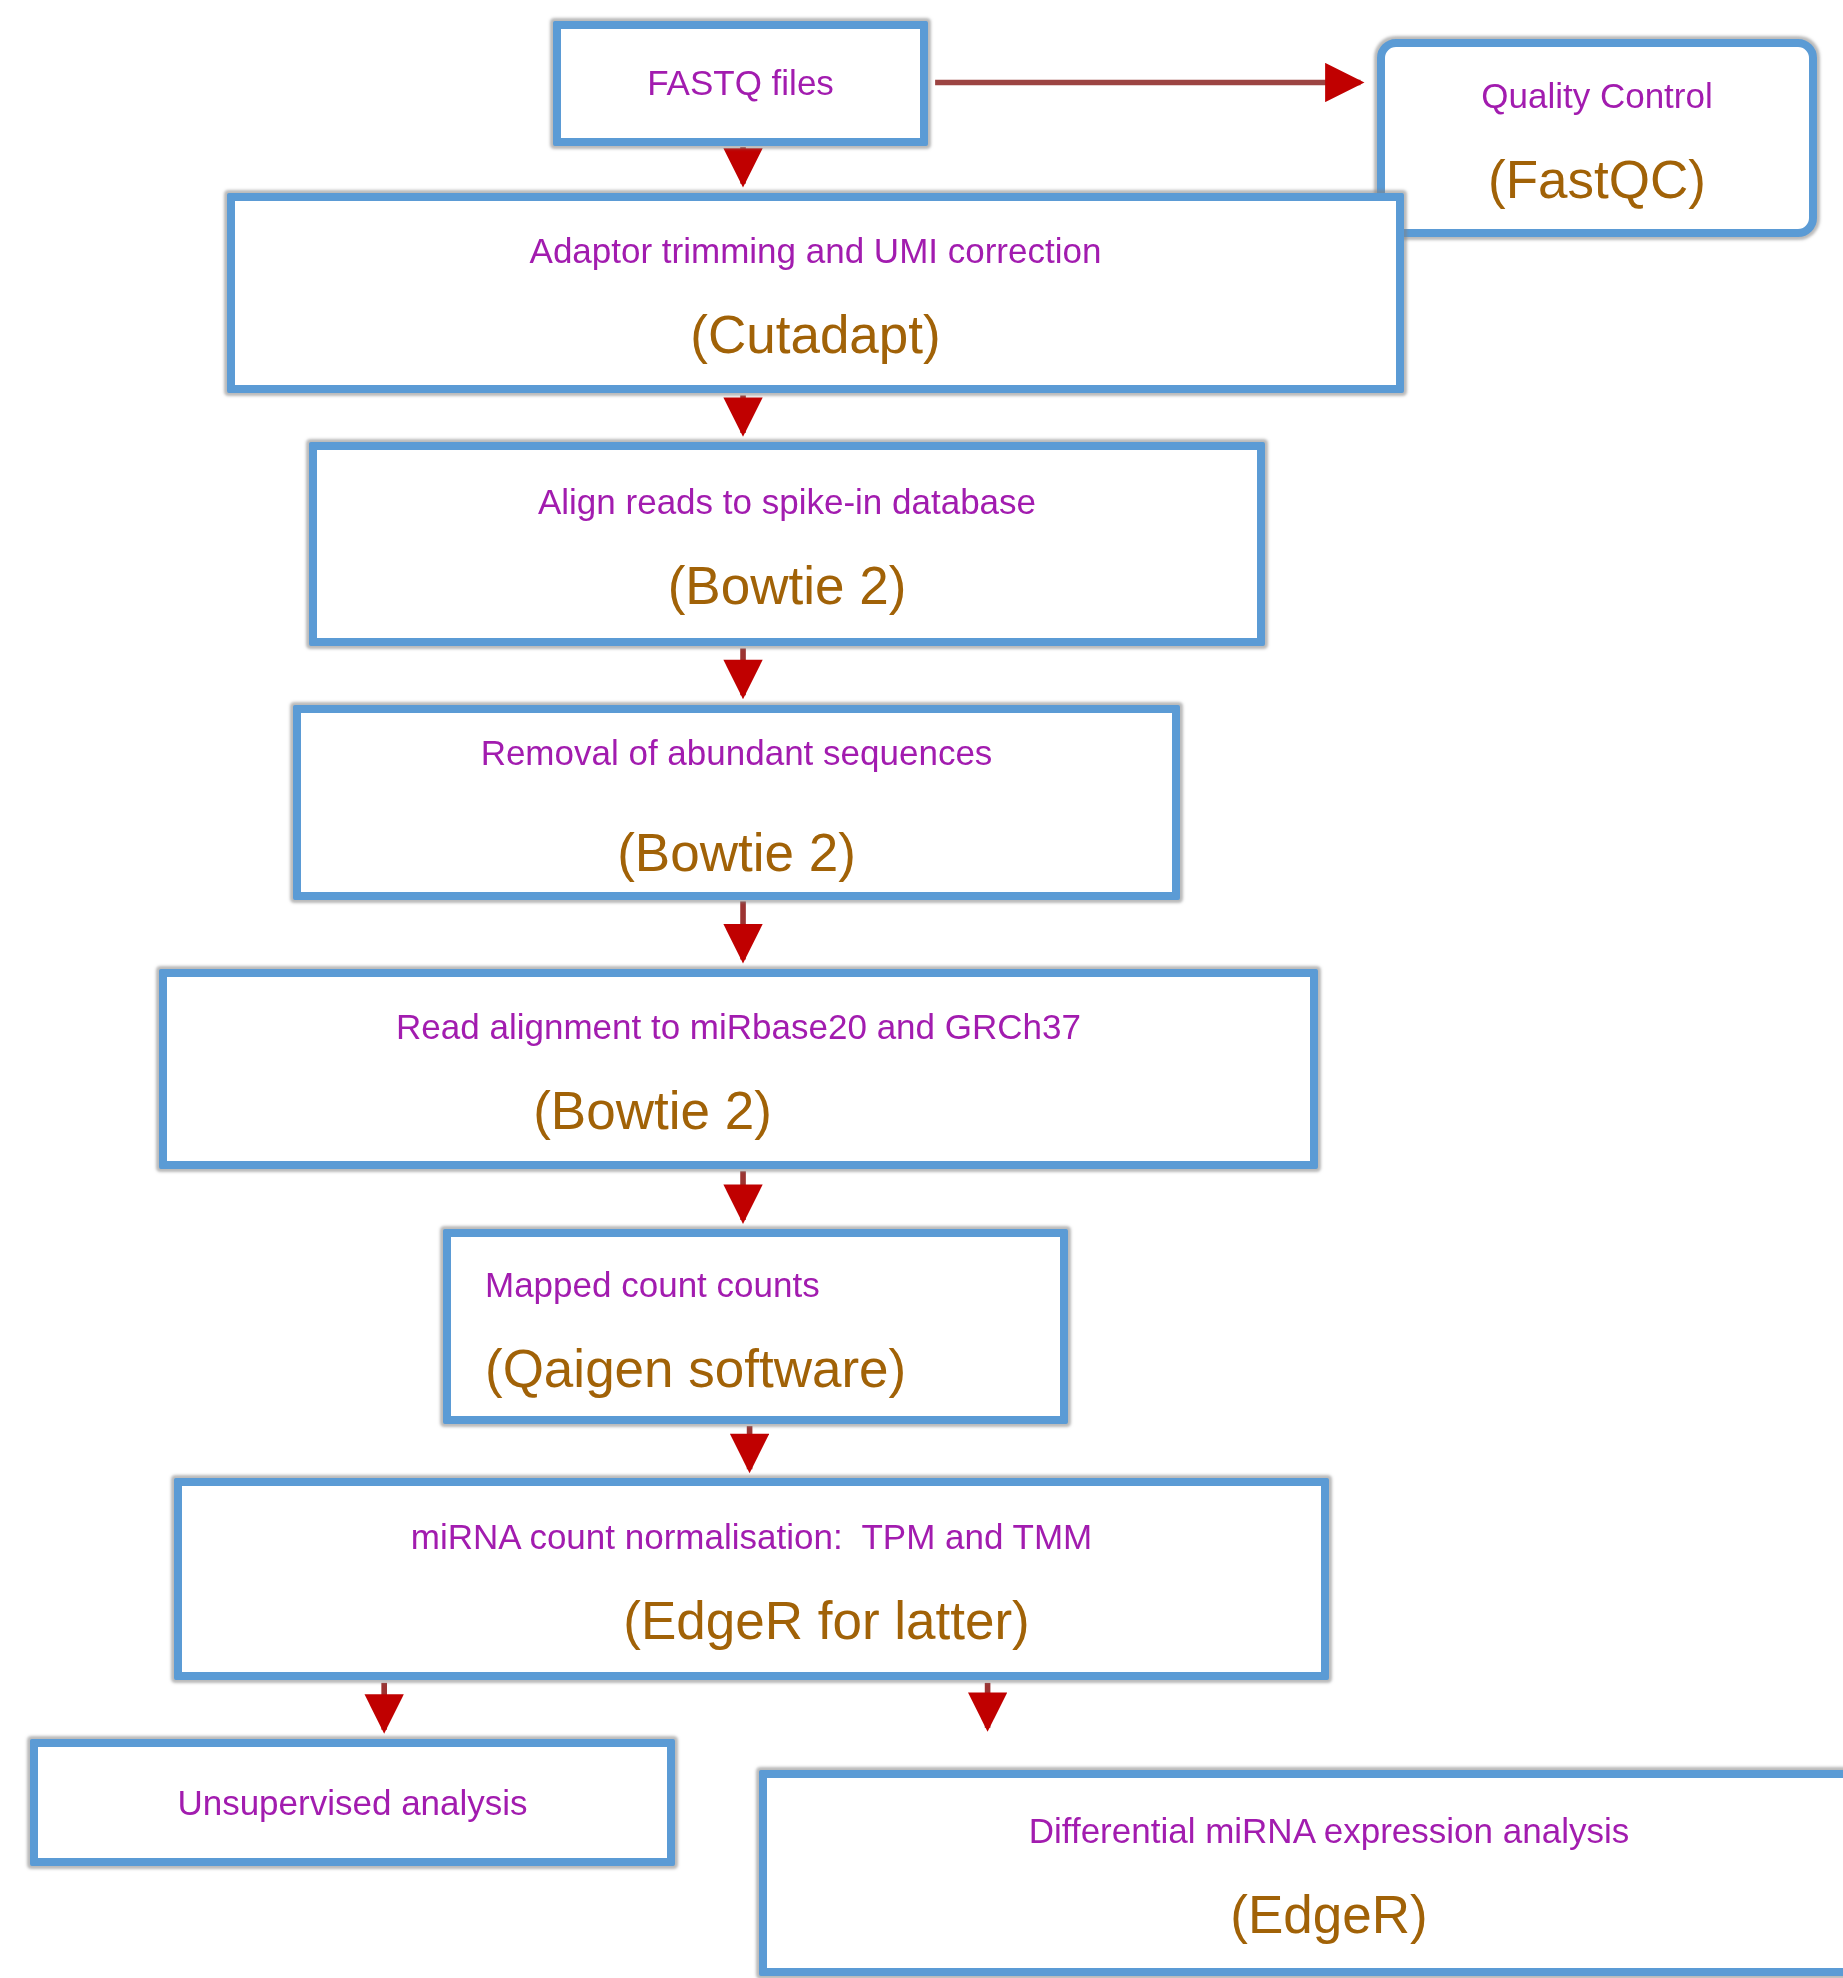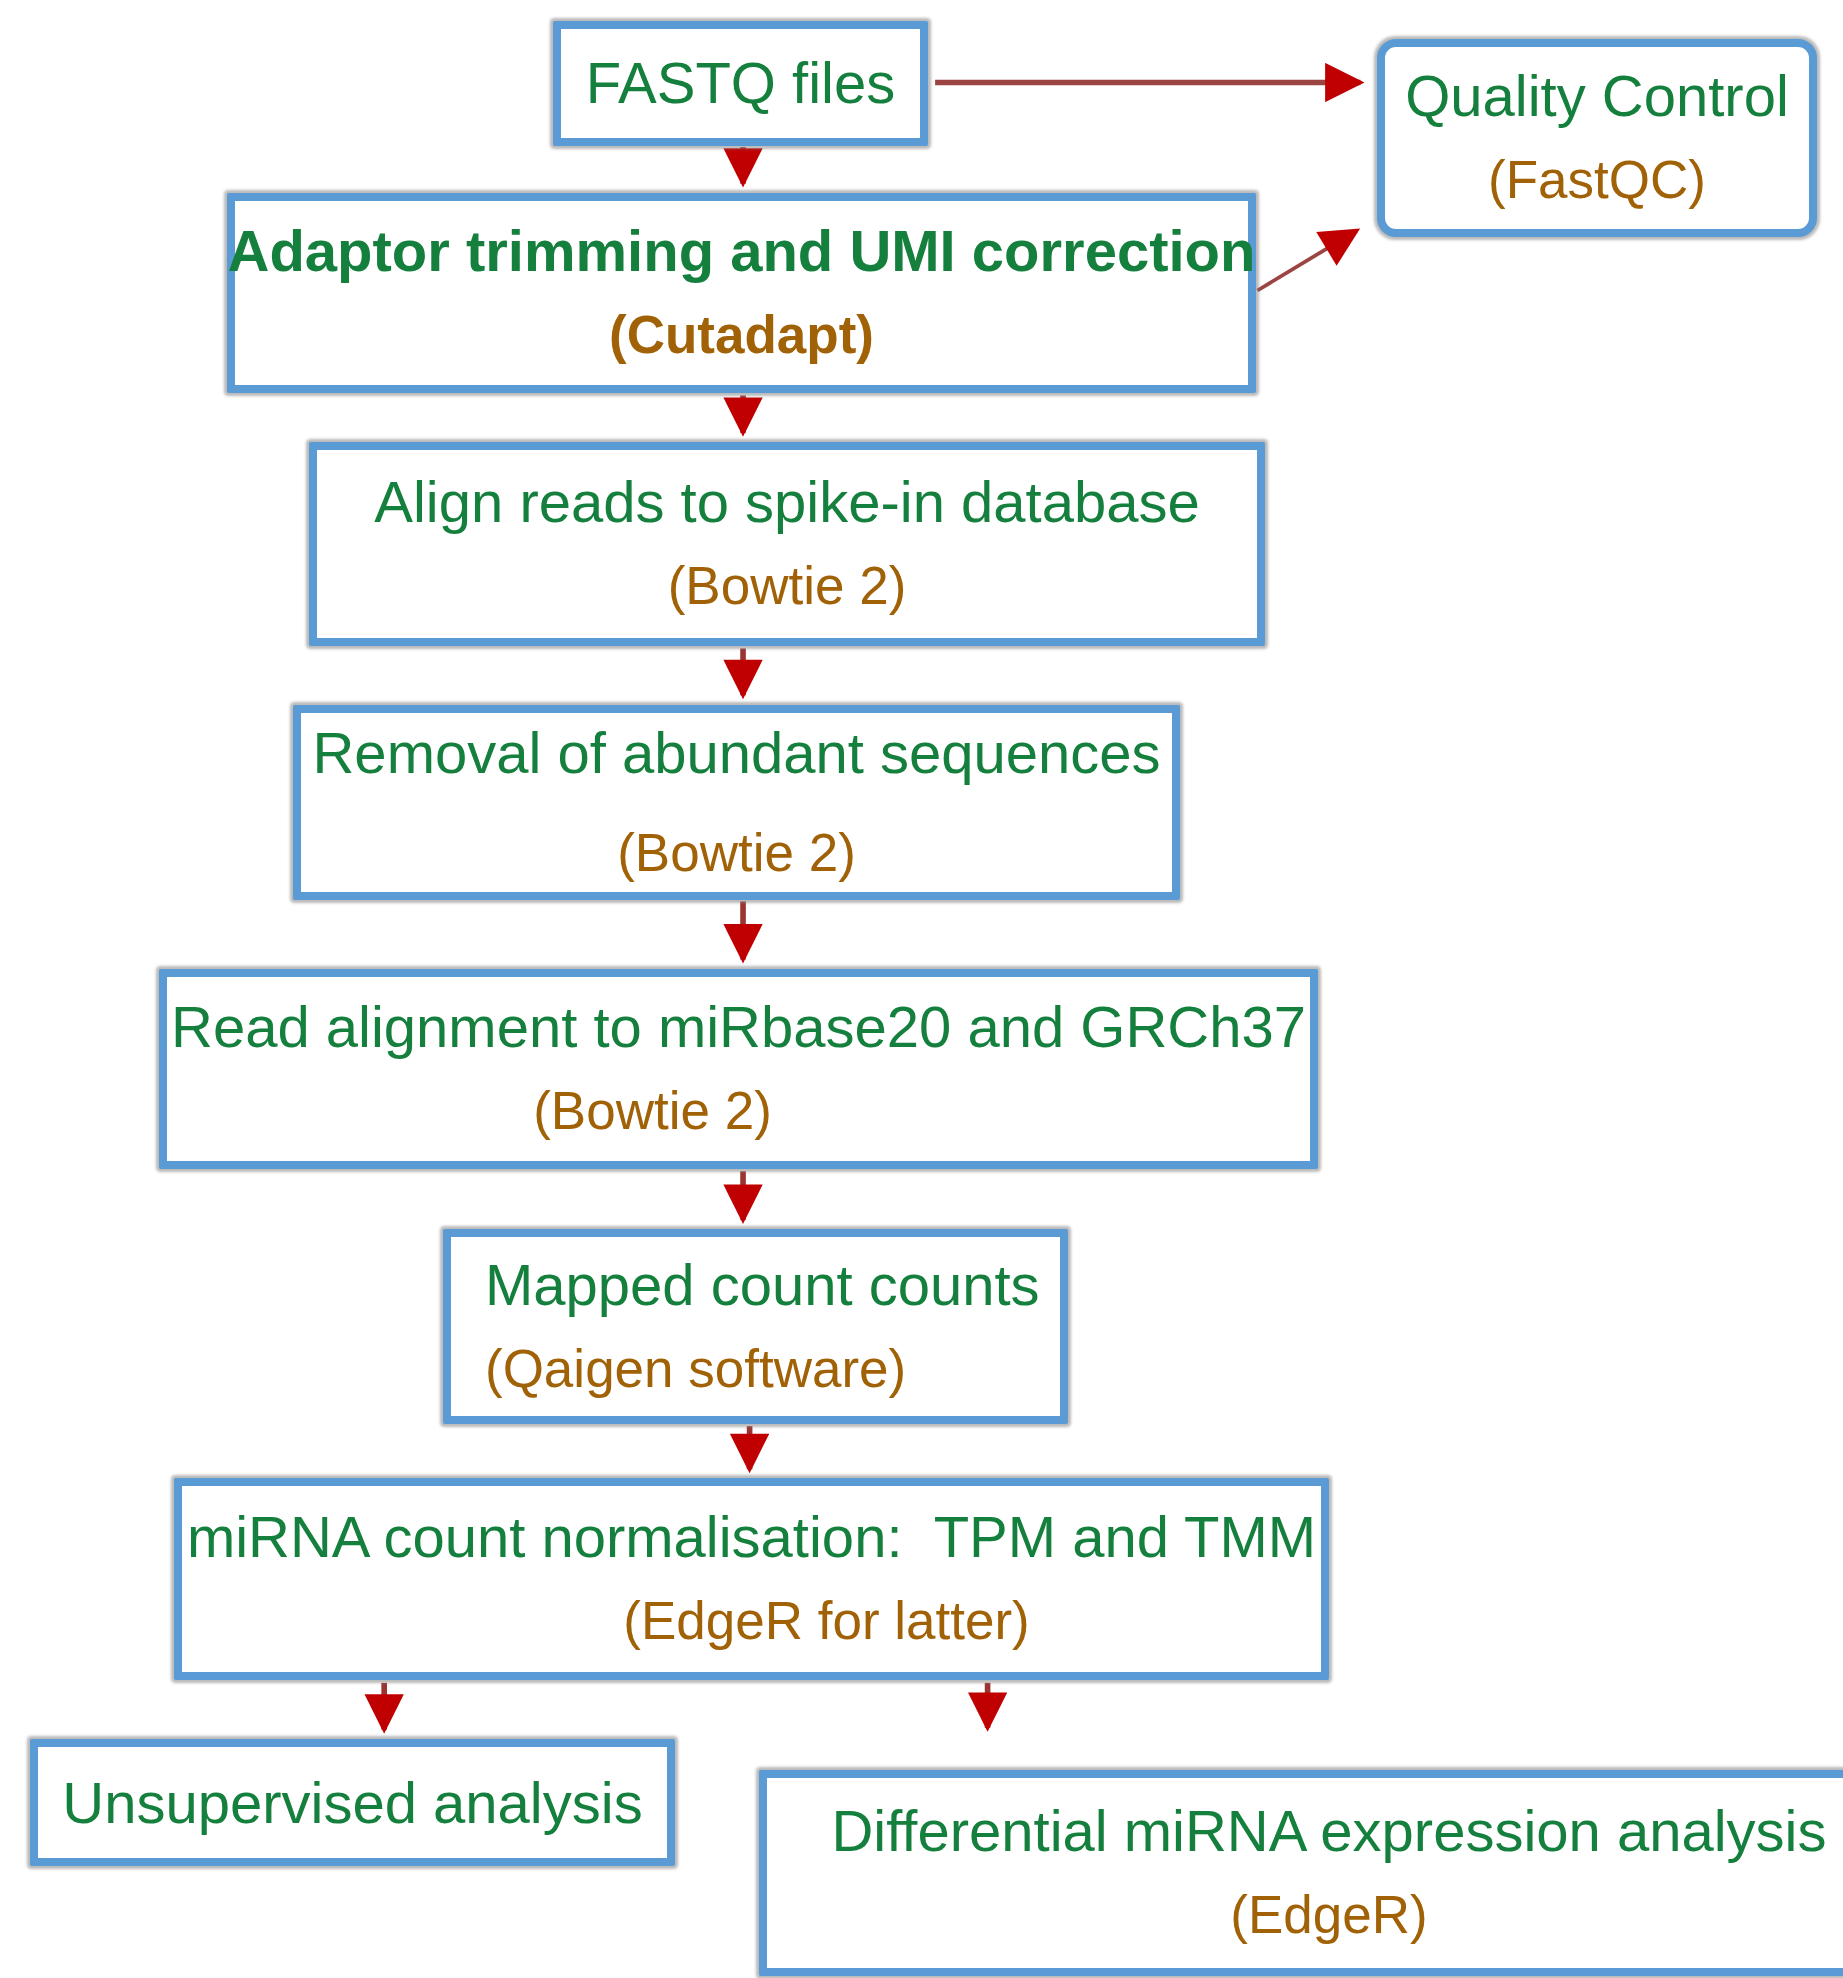--- a/index.html
+++ b/index.html
@@ -29,36 +29,36 @@
     border: 8.4px solid #5b9bd5;
     border-radius: 1.9px;
     box-shadow: 0 0 2.8px 2.3px rgba(130,130,130,0.55);
     display: flex;
     flex-direction: column;
     justify-content: center;
     align-items: center;
     text-align: center;
   }
   .node .title {
-    font-size: 58px;
+    font-size: 35px;
     line-height: 84px;
-    color: #15803d;
+    color: #a21caf;
     white-space: pre;
   }
   .node .subtitle {
     font-size: 53px;
     line-height: 84px;
     color: #a16207;
     white-space: pre;
     position: relative;
   }
   
   .n-fastq     { left:553px;  top:20.6px;   width:375px;  height:125px; }
   .n-qc        { left:1377px; top:39px;   width:440px;  height:198px;border-radius:19px; }
-  .n-adaptor   { left:227px;  top:193px;  width:1029px; height:200px;font-weight:bold; }
+  .n-adaptor   { left:227px;  top:193px;  width:1177px; height:200px; }
   .n-align     { left:309px;  top:442px;  width:956px;  height:204px; }
   .n-removal   { left:293px;  top:705px;  width:887px;  height:195px;gap:16px; }
   .n-readalign { left:159px;  top:969px; width:1159px; height:200px; }
   .n-mapped    { left:443px;  top:1229px; width:625px;  height:195px; }
   .n-norm      { left:174px;  top:1478px; width:1155px; height:202px; }
   .n-unsup     { left:30px;   top:1739px; width:645px;  height:127px; }
   .n-diff      { left:735px;  top:1770px; width:1140px; height:206px;margin-left:24px; }
   
   .n-mapped { align-items: flex-start; text-align: left; padding-left: 34px; }
   .n-readalign .subtitle { left: -86px; }

